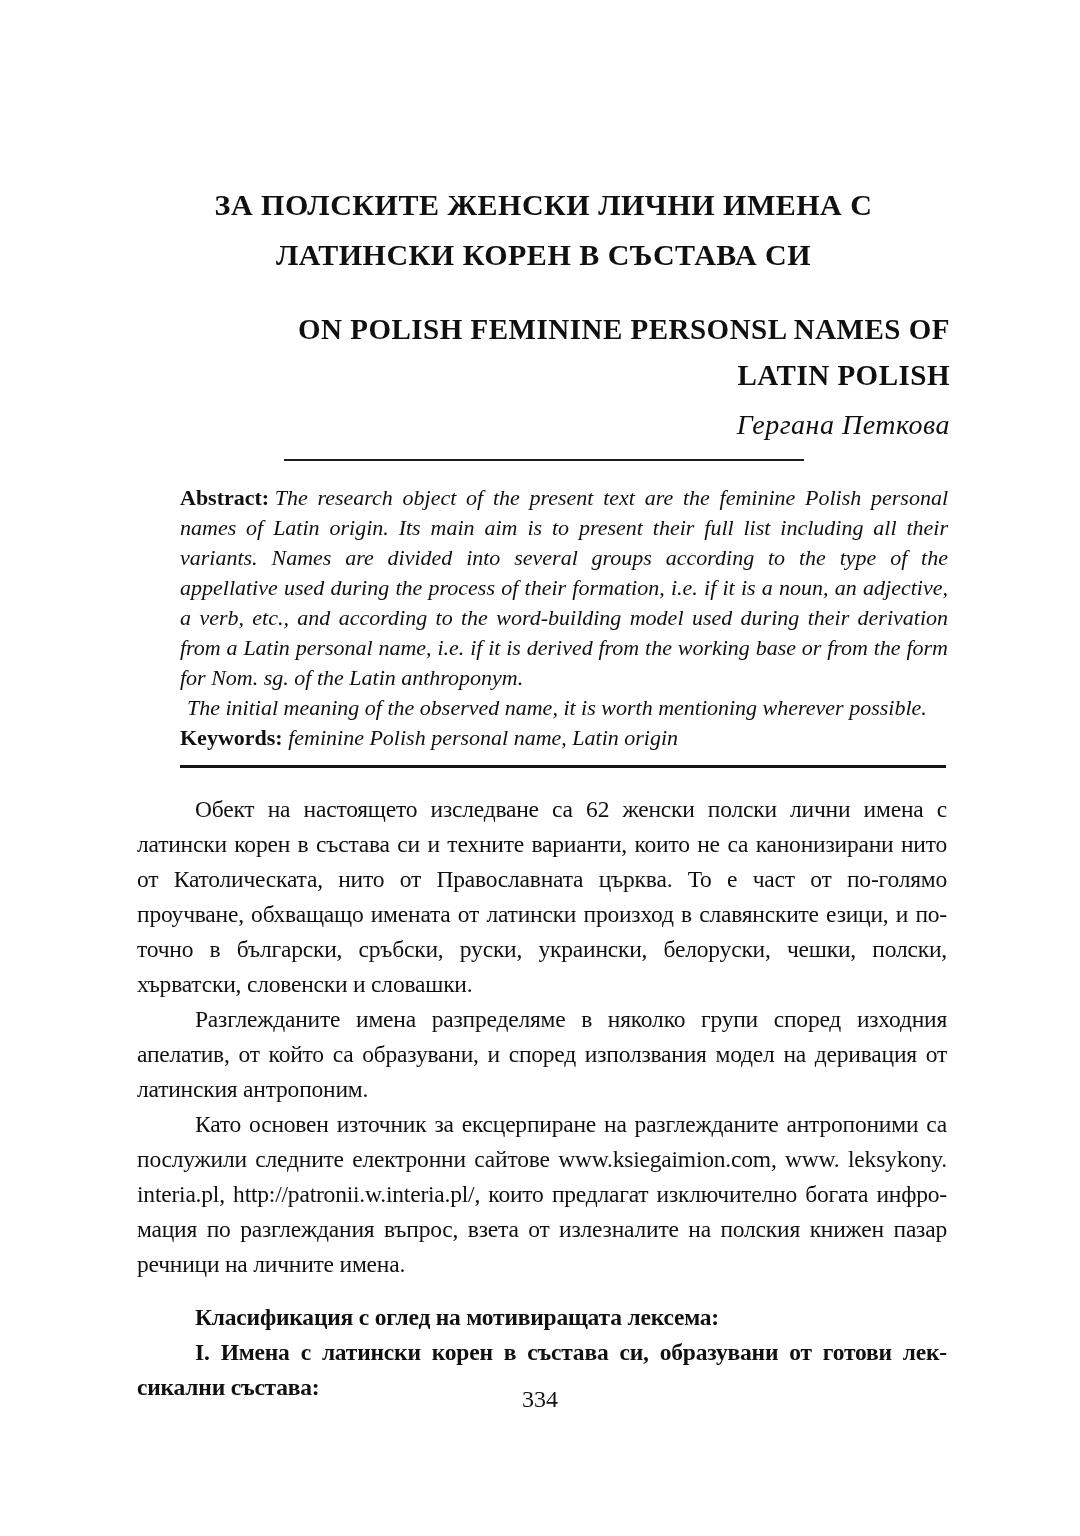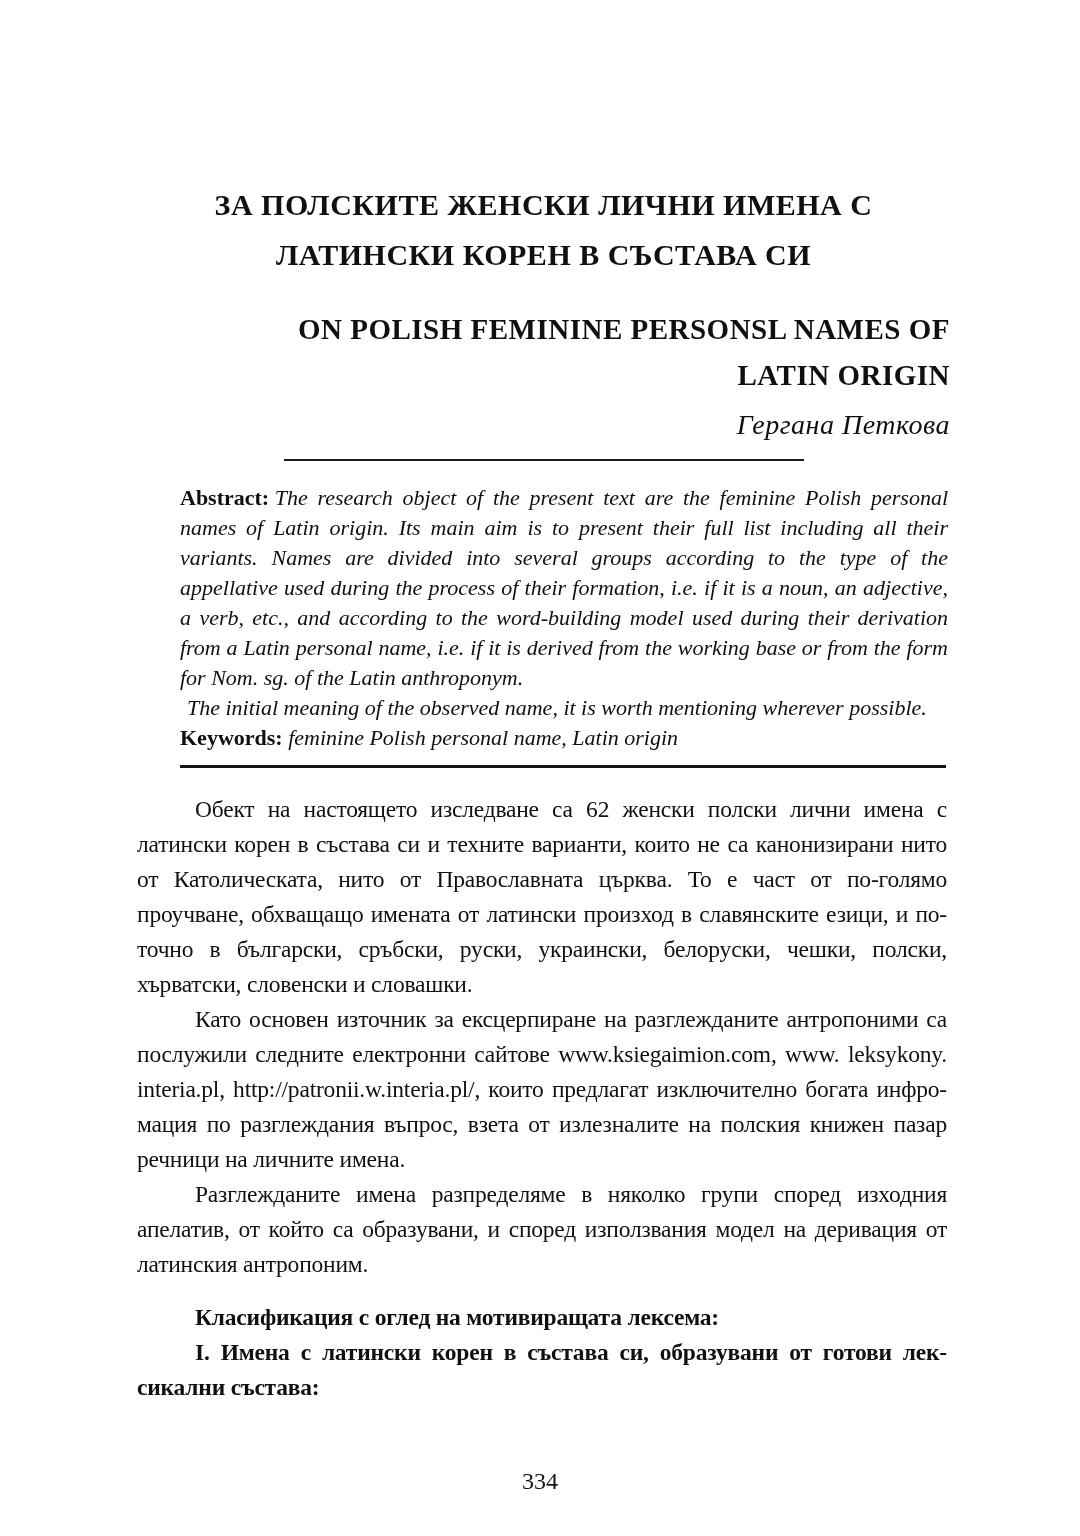--- a/index.html
+++ b/index.html
@@ -39,55 +39,55 @@
   .body-text{
     margin-top:24px;width:810px;
     font-size:23.5px;line-height:35px;text-align:justify;
     letter-spacing:-0.2px;
   }
   .body-text p{margin:0;text-indent:58px;}
   .headings{margin-top:18px;}
   .h-main{font-weight:bold;text-indent:58px;margin:0;}
   .h-sub{font-weight:bold;text-indent:58px;margin:0;text-align:justify;}
   .page-number{
-    position:absolute;left:0;right:0;top:1468px;
+    position:absolute;left:0;right:0;top:1386px;
     text-align:center;font-size:24px;color:#141414;
   }
 </style>
 </head>
 <body>
 
 <div class="page">
 
   <div class="title-bg">
     <div>ЗА ПОЛСКИТЕ ЖЕНСКИ ЛИЧНИ ИМЕНА С</div>
     <div>ЛАТИНСКИ КОРЕН В СЪСТАВА СИ</div>
   </div>
 
   <div class="title-en">
     <div>ON POLISH FEMININE PERSONSL NAMES OF</div>
-    <div>LATIN ORIGIN</div>
+    <div>LATIN POLISH</div>
   </div>
 
   <div class="author">Гергана Петкова</div>
 
   <div class="thin-rule"></div>
 
   <div class="abstract">
     <div><span class="lbl">Abstract:</span><span>The research object of the present text are the feminine Polish personal names of Latin origin. Its main aim is to present their full list including all their variants. Names are divided into several groups according to the type of the appellative used during the process of their formation, i.e. if it is a noun, an adjective, a verb, etc., and according to the word-building model used during their derivation from a Latin personal name, i.e. if it is derived from the working base or from the form for Nom. sg. of the Latin anthroponym.</span></div>
     <div class="abstract-note">The initial meaning of the observed name, it is worth mentioning wherever possible.</div>
     <div><span class="lbl">Keywords:</span><span>feminine Polish personal name, Latin origin</span></div>
   </div>
 
   <div class="thick-rule"></div>
 
   <div class="body-text">
     <p>Обект на настоящето изследване са 62 женски полски лични имена с латински корен в състава си и техните варианти, които не са канонизирани нито от Католическата, нито от Православната църква. То е част от по-голямо проучване, обхващащо имената от латински произход в славянските езици, и по-точно в български, сръбски, руски, украински, белоруски, чешки, полски, хърватски, словенски и словашки.</p>
+    <p>Разглежданите имена разпределяме в няколко групи според изходния апелатив, от който са образувани, и според използвания модел на деривация от латинския антропоним.</p>
     <p>Като основен източник за ексцерпиране на разглежданите антропоними са послужили следните електронни сайтове www.ksiegaimion.com, www. leksykony. interia.pl, http://patronii.w.interia.pl/, които предлагат изключително богата инфро-мация по разглеждания въпрос, взета от излезналите на полския книжен пазар речници на личните имена.</p>
-    <p>Разглежданите имена разпределяме в няколко групи според изходния апелатив, от който са образувани, и според използвания модел на деривация от латинския антропоним.</p>
     <div class="headings">
       <p class="h-main">Класификация с оглед на мотивиращата лексема:</p>
       <p class="h-sub">I. Имена с латински корен в състава си, образувани от готови лек-сикални състава:</p>
     </div>
   </div>
 
   <div class="page-number">334</div>
 
 </div>
 

